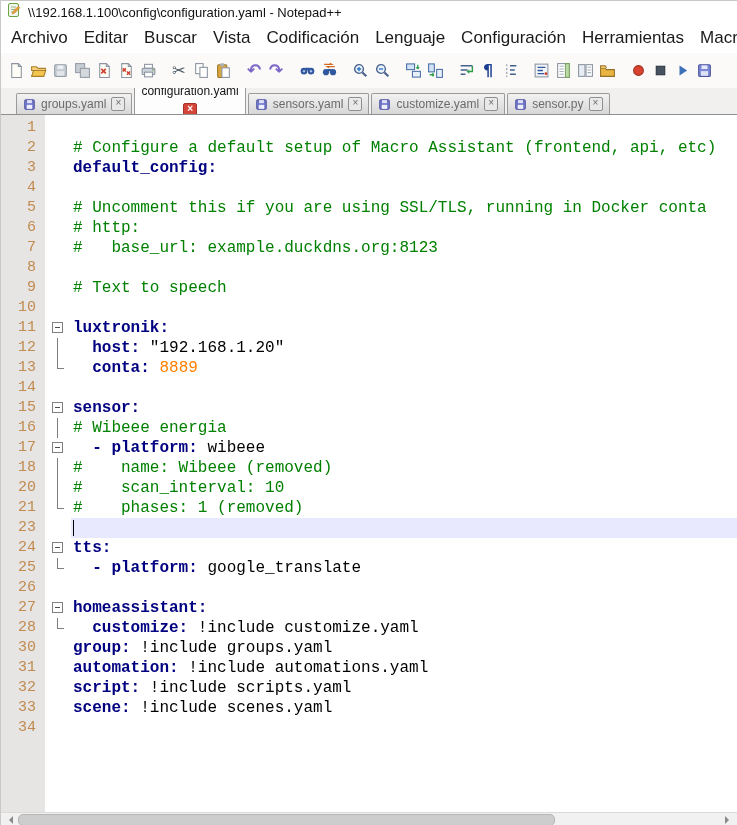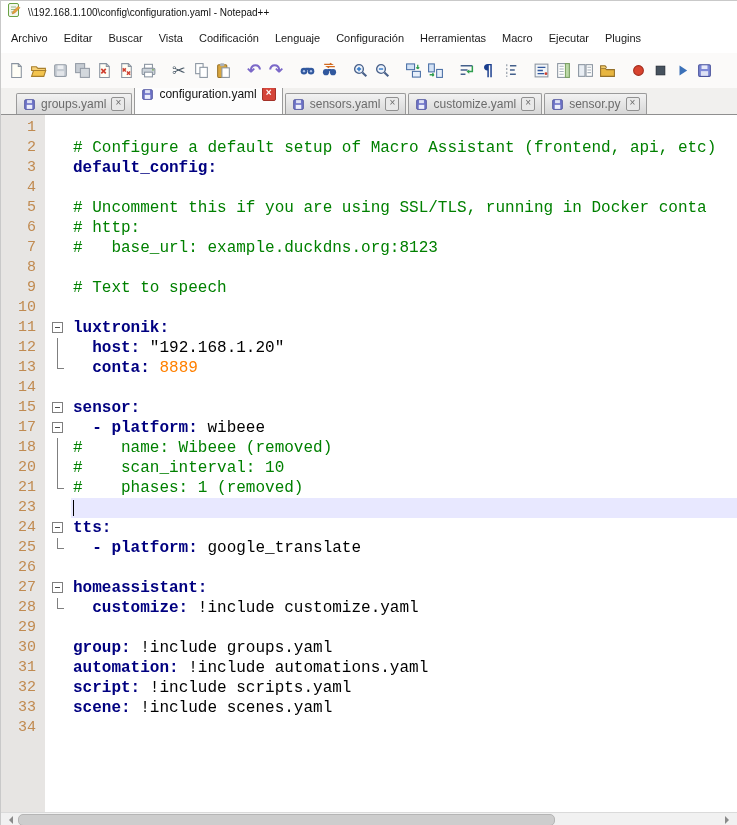--- a/index.html
+++ b/index.html
@@ -1,35 +1,35 @@
 <!DOCTYPE html>
 <html><head>
 <meta charset="utf-8">
 <style>
   html,body{margin:0;padding:0;background:#fff;}
   .window{width:737px;height:825px;overflow:hidden;position:relative;background:#fff;
           font-family:"Liberation Sans",sans-serif;box-sizing:border-box;border-left:1px solid #c9c9c9;border-top:1px solid #c9c9c9;}
   
   .titlebar{height:22px;display:flex;align-items:center;gap:6px;padding-left:5px;background:#fff;}
-  .title-text{font-size:10px;color:#111;white-space:nowrap;}
+  .title-text{font-size:13px;color:#111;white-space:nowrap;}
   
   .menubar{height:30px;display:flex;align-items:center;background:#fff;padding-left:2px;overflow:hidden;white-space:nowrap;}
-  .menu-item{font-size:11px;color:#1a1a1a;padding:4px 8px;flex:none;}
+  .menu-item{font-size:17px;color:#1a1a1a;padding:4px 8px;flex:none;}
   
   .toolbar{height:35px;display:flex;align-items:center;background:#fbfaf9;padding-left:4px;overflow:hidden;}
   .tb-group{display:flex;margin-right:9px;flex:none;}
   .tb{width:22px;height:24px;display:flex;align-items:center;justify-content:center;flex:none;}
   .tb span{font-family:"DejaVu Sans",sans-serif;line-height:1;}
   
   .tabbar{height:27px;background:#f1f0ee;border-bottom:1px solid #8f8f8f;box-sizing:border-box;
           display:flex;align-items:flex-end;padding-left:15px;overflow:hidden;}
   .tab{display:flex;align-items:center;gap:5px;padding:0 6px;margin-right:2px;height:21px;
        border:1px solid #9a9a9a;border-bottom:none;font-size:12px;color:#6b6b6b;
        background:linear-gradient(#f2f2f2,#d7d7d7);flex:none;box-sizing:border-box;border-radius:2px 2px 0 0;}
-  .tab.active{height:43px;background:#fdfdfd;color:#141414;margin-bottom:-1px;z-index:2;position:relative;}
+  .tab.active{height:43px;background:#fdfdfd;color:#141414;margin-bottom:-1px;z-index:2;position:relative;flex-direction:column;}
   .tab-label{white-space:nowrap;}
   .tab-close{width:12px;height:12px;border:1px solid #909090;background:#e9e9e9;color:#6a6a6a;
              font-size:10px;line-height:10px;text-align:center;border-radius:2px;}
   .tab-close.active{background:#d5453a;border-color:#a33229;color:#fff;font-weight:bold;}
   
   .editor{height:697px;box-sizing:border-box;padding-top:3px;overflow:hidden;position:relative;
           background:linear-gradient(to right,#e7e5e3 0,#e7e5e3 44px,#ffffff 44px);}
   .row{display:flex;height:20px;line-height:20px;font-family:"Liberation Mono","DejaVu Sans Mono",monospace;font-size:16px;}
   .ln{width:44px;flex:none;text-align:right;padding-right:9px;box-sizing:border-box;color:#c08a50;font-size:15px;}
   .fold{width:26px;flex:none;position:relative;}
@@ -401,20 +401,25 @@
         <span class="ln">14</span>
         <span class="fold"></span>
         <span class="code"></span>
       </div>
       <div class="row">
         <span class="ln">15</span>
         <span class="fold f-o"></span>
         <span class="code"><span class="k">sensor:</span></span>
       </div>
       <div class="row">
+        <span class="ln">16</span>
+        <span class="fold f-l"></span>
+        <span class="code"><span class="c"># Wibeee energia</span></span>
+      </div>
+      <div class="row">
         <span class="ln">17</span>
         <span class="fold f-o"></span>
         <span class="code"><span class="t">  </span><span class="k">- platform:</span><span class="t"> wibeee</span></span>
       </div>
       <div class="row">
         <span class="ln">18</span>
         <span class="fold f-l"></span>
         <span class="code"><span class="c">#    name: Wibeee (removed)</span></span>
       </div>
       <div class="row">
@@ -449,25 +454,20 @@
       </div>
       <div class="row">
         <span class="ln">27</span>
         <span class="fold f-o"></span>
         <span class="code"><span class="k">homeassistant:</span></span>
       </div>
       <div class="row">
         <span class="ln">28</span>
         <span class="fold f-e"></span>
         <span class="code"><span class="t">  </span><span class="k">customize:</span><span class="t"> !include customize.yaml</span></span>
-      </div>
-      <div class="row">
-        <span class="ln">29</span>
-        <span class="fold"></span>
-        <span class="code"></span>
       </div>
       <div class="row">
         <span class="ln">30</span>
         <span class="fold"></span>
         <span class="code"><span class="k">group:</span><span class="t"> !include groups.yaml</span></span>
       </div>
       <div class="row">
         <span class="ln">31</span>
         <span class="fold"></span>
         <span class="code"><span class="k">automation:</span><span class="t"> !include automations.yaml</span></span>

